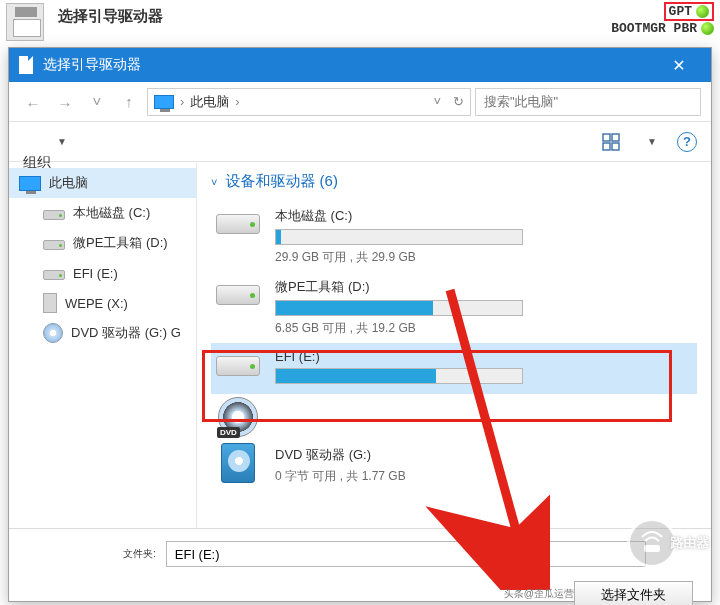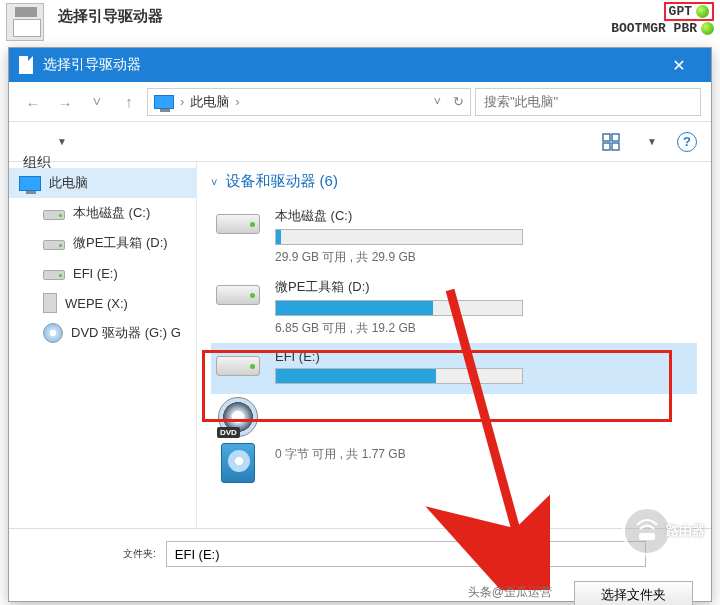--- a/index.html
+++ b/index.html
@@ -68,24 +68,24 @@
   
   .bottom { border-top:1px solid #dcdcdc; padding:12px 18px 0 18px; height:75px; position:relative; }
   .folder-row { display:flex; align-items:center; gap:10px; }
   .folder-label { font-size:10px; }
   .folder-input { flex:1; max-width:480px; height:26px; border:1px solid #b8b8b8; padding:0 8px; font-size:13px; }
   .action-row { display:flex; justify-content:flex-end; margin-top:14px; gap:10px; }
   .btn { height:28px; padding:0 26px; border:1px solid #b0b0b0; background:linear-gradient(#fdfdfd,#e8e8e8); font-size:13px; cursor:pointer; }
   
   .arrow-svg { position:absolute; top:270px; left:250px; width:300px; height:320px; pointer-events:none; }
   
-  .watermark { position:absolute; right:6px; bottom:44px; width:92px; height:60px; color:#fff; opacity:.72; pointer-events:none; display:flex; align-items:center; }
+  .watermark { position:absolute; right:6px; bottom:32px; width:92px; height:60px; color:#fff; opacity:.72; pointer-events:none; display:flex; align-items:center;justify-content:center; }
   .wm-circ { width:50px;height:50px;border:3px solid #fff;border-radius:50%;display:flex;align-items:center;justify-content:center;background:rgba(160,160,160,.55); }
   .wm-txt { font-size:13px; font-weight:bold; margin-left:-6px; text-shadow:0 0 3px #888; }
-  .attribution { position:absolute; bottom:4px; right:168px; font-size:12px; color:#777; }
+  .attribution { position:absolute; bottom:4px; right:146px; font-size:10px; color:#777; }
 </style>
 </head>
 <body>
 
 <div class="top-strip">
   <div class="floppy-ico"></div>
   <div class="top-title">选择引导驱动器</div>
   <div class="top-flags">
     <span class="highlight"><span>GPT</span><span class="led"></span></span><br>
     <span>BOOTMGR PBR</span><span class="led"></span>
@@ -213,20 +213,21 @@
               <div class="dvd-badge">DVD</div>
             </div>
           </div>
       </div>
 
       <div class="drive">
         <div class="drive-ico">
             <div class="box-big"></div>
           </div>
         <div class="drive-info">
+          <div class="drive-name">DVD 驱动器 (G:)</div>
           <div class="capline">0 字节 可用 , 共 1.77 GB</div>
         </div>
       </div>
 
       <div class="redbox b1"></div>
     </div>
   </div>
 
   <div class="bottom">
     <div class="folder-row">

